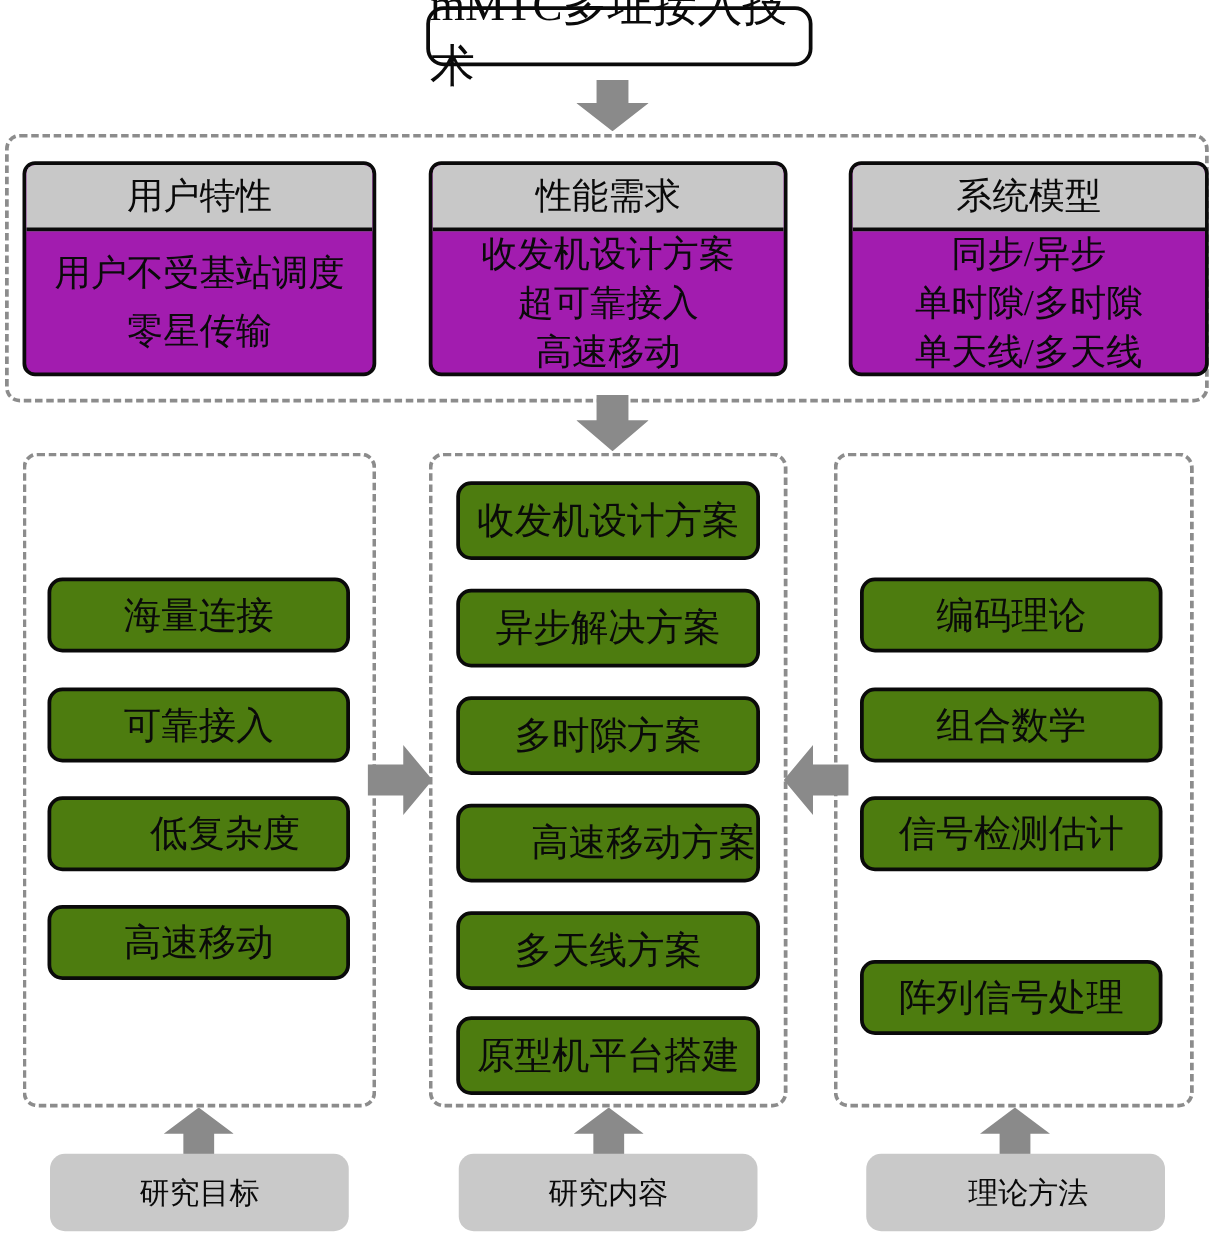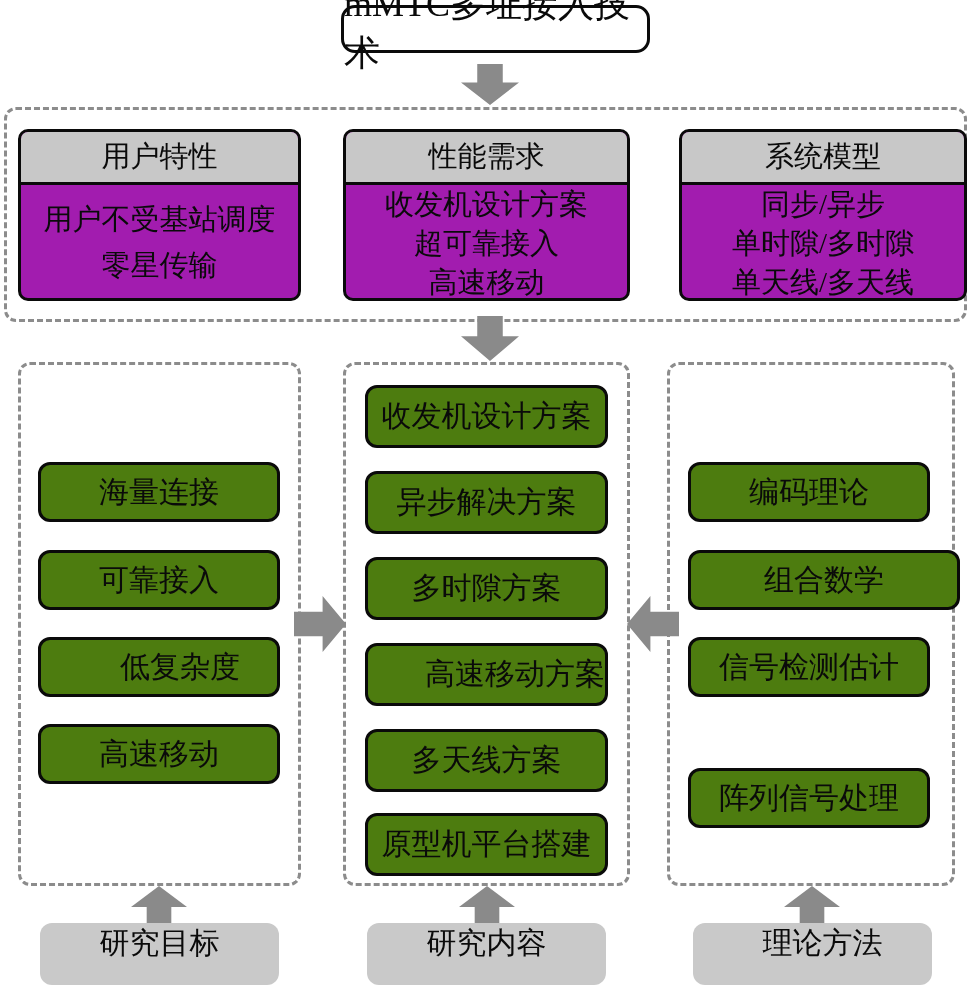--- a/index.html
+++ b/index.html
@@ -76,22 +76,22 @@
   
   .arrow{position:absolute;background:var(--arrow-gray);}
   .arrow-down{clip-path:polygon(28% 0,72% 0,72% 45%,100% 45%,50% 100%,0 45%,28% 45%);}
   .arrow-up{clip-path:polygon(50% 0,100% 55%,72% 55%,72% 100%,28% 100%,28% 55%,0 55%);}
   .arrow-right{clip-path:polygon(0 28%,55% 28%,55% 0,100% 50%,55% 100%,55% 72%,0 72%);}
   .arrow-left{clip-path:polygon(100% 28%,45% 28%,45% 0,0 50%,45% 100%,45% 72%,100% 72%);}
   
   .foot-label{
     position:absolute;top:923px;height:62px;
     background:var(--label-gray);border-radius:12px;
-    display:flex;justify-content:center;
-    font-size:30px;
+    display:flex;align-items:center;justify-content:center;
+    font-size:24px;
   }
 </style>
 </head>
 <body>
 
 <div class="stage">
 
   <div class="top-box">
     <span>mMTC多址接入技术</span>
   </div>
@@ -167,21 +167,21 @@
     <span>多天线方案</span>
   </div>
   <div class="item item-m" style="left:365px;top:813px;width:243px;">
     <span>原型机平台搭建</span>
   </div>
 
   <div class="dashed col-dashed col-right"></div>
   <div class="item item-r" style="left:688px;top:462px;width:242px;">
     <span>编码理论</span>
   </div>
-  <div class="item item-r" style="left:688px;top:550px;width:272px;">
+  <div class="item item-r" style="left:688px;top:550px;width:242px;">
     <span>组合数学</span>
   </div>
   <div class="item item-r" style="left:688px;top:637px;width:242px;">
     <span>信号检测估计</span>
   </div>
   <div class="item item-r" style="left:688px;top:724px;width:242px;margin-top:44px;">
     <span>阵列信号处理</span>
   </div>
 
   <div class="arrow arrow-right" style="left:294px;top:596px;width:52px;height:56px;"></div>

